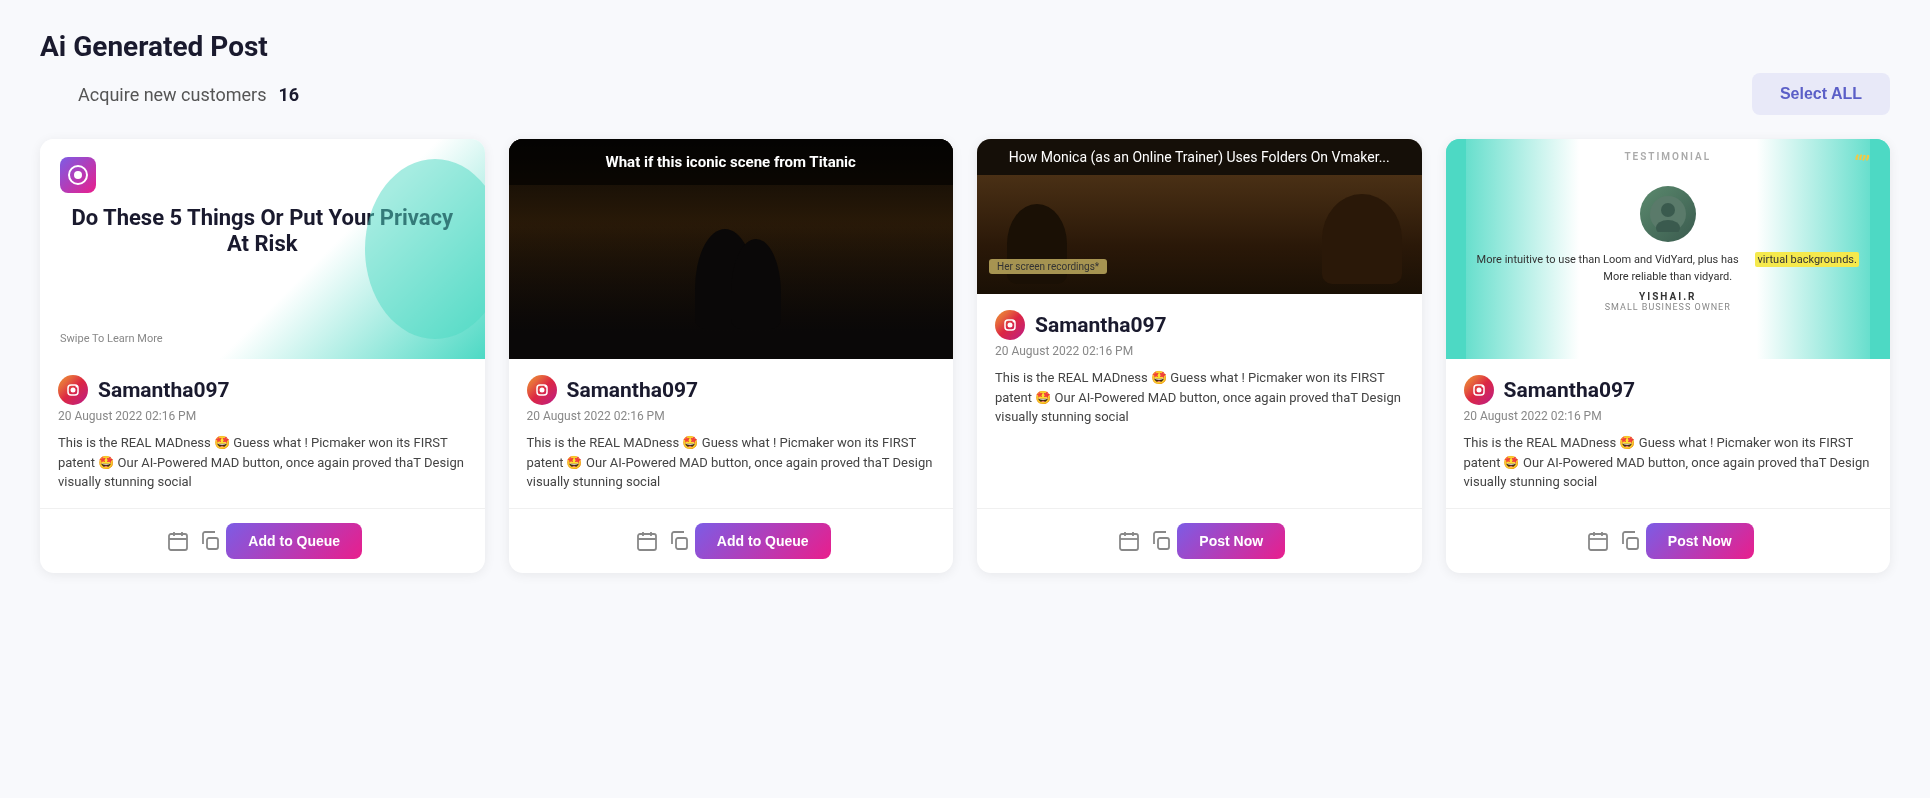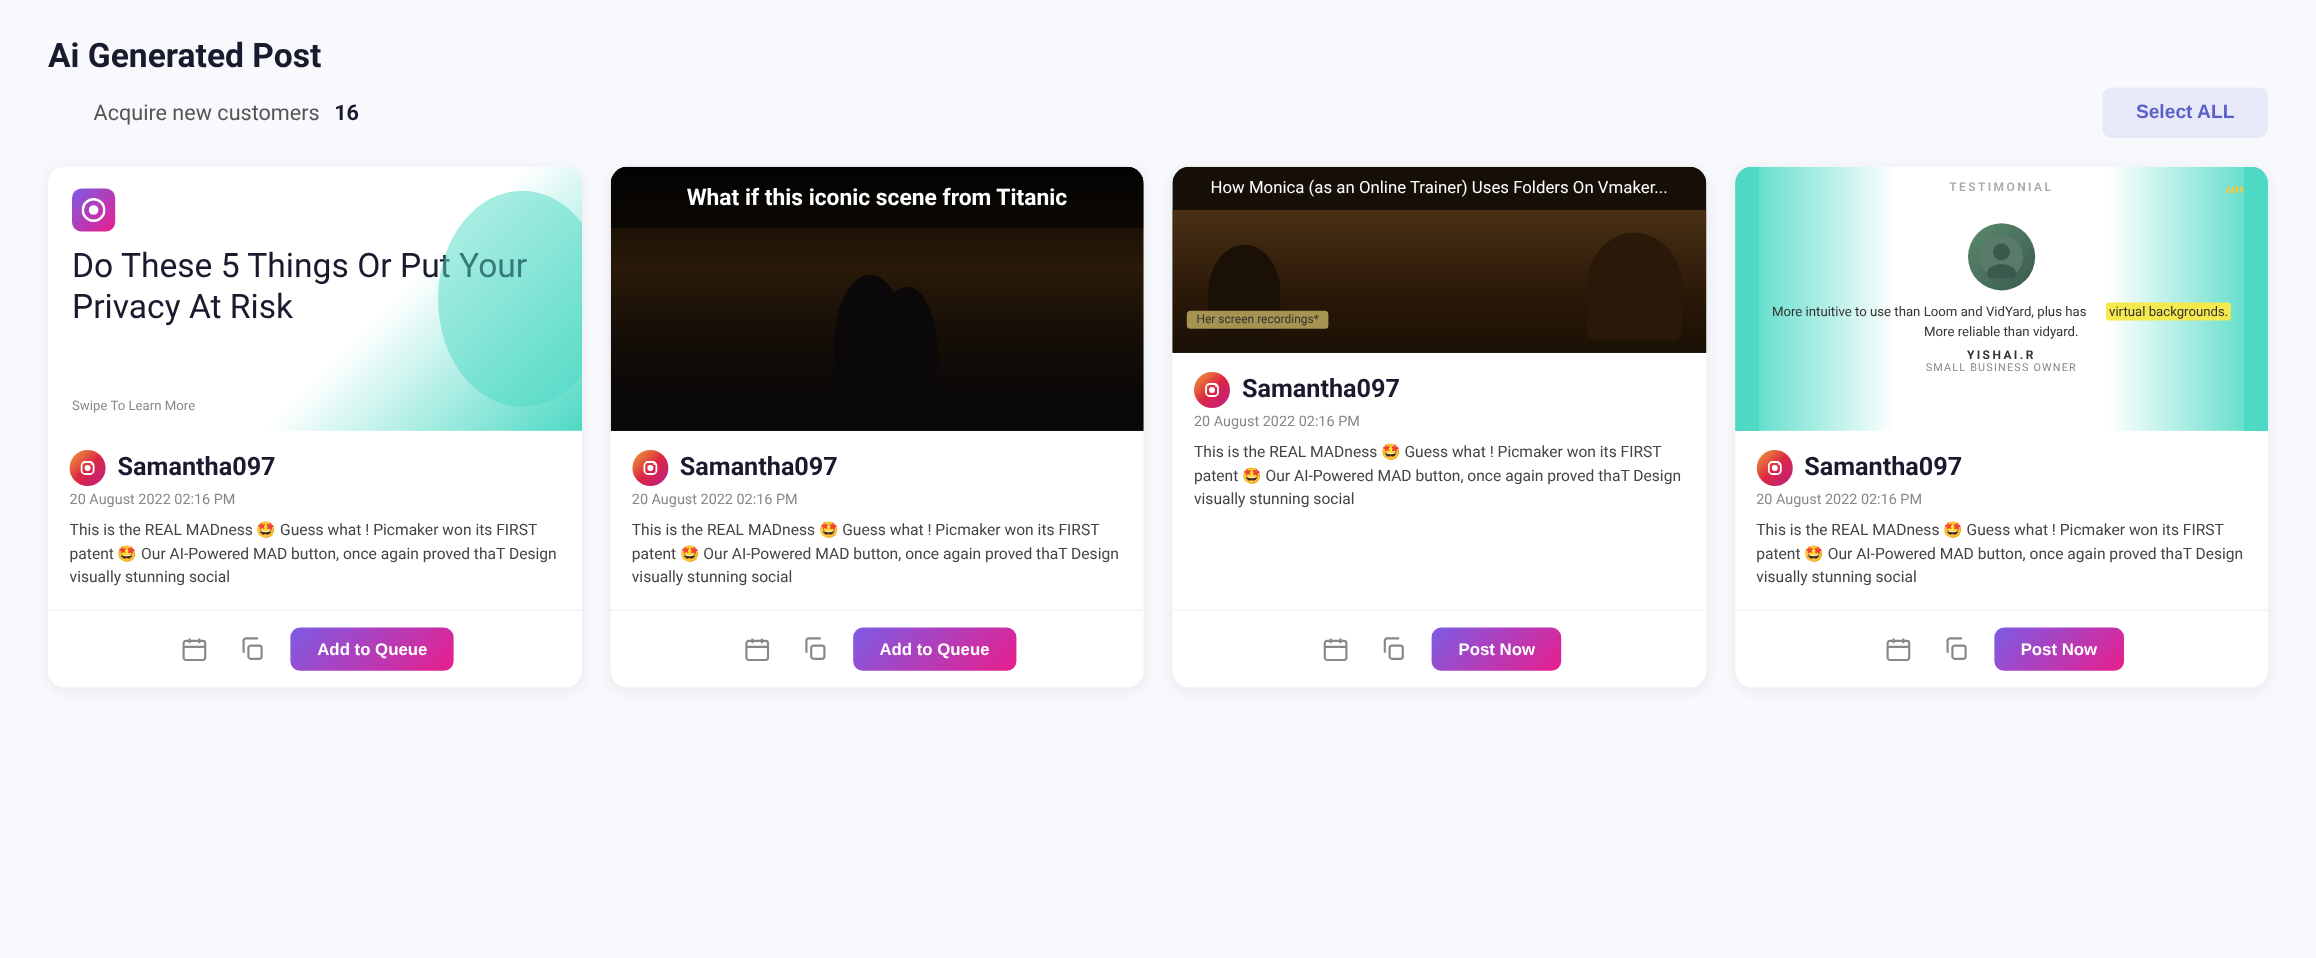--- a/index.html
+++ b/index.html
@@ -103,25 +103,26 @@
       background: linear-gradient(135deg, #7c5ce5, #e91e8c);
       border-radius: 8px;
       display: flex;
       align-items: center;
       justify-content: center;
       font-size: 18px;
       margin-bottom: 12px;
     }
 
     .card-img-1 .card-headline {
-      font-size: 28px;
-      font-weight: 400;
+      font-size: 22px;
+      font-weight: 700;
       color: #1a1a2e;
       line-height: 1.2;
       margin-bottom: 8px;
+      text-align: center;
     }
 
     .card-img-1 .swipe-text {
       font-size: 11px;
       color: #888;
       position: absolute;
       bottom: 14px;
       left: 20px;
     }
 
@@ -150,21 +151,21 @@
     .card-img-2 .titanic-bg {
       position: absolute;
       inset: 0;
       background: linear-gradient(180deg, rgba(10,8,5,0.7) 0%, rgba(40,30,10,0.4) 50%, rgba(80,60,20,0.6) 100%);
     }
 
     .card-img-2 .title-text {
       position: relative;
       z-index: 2;
       color: #fff;
-      font-size: 19px;
+      font-size: 15px;
       font-weight: 700;
       text-align: center;
       padding: 14px 16px;
       background: rgba(0,0,0,0.6);
       width: 100%;
     }
 
     
     .card-img-3 {
       height: 155px;
@@ -318,21 +319,20 @@
       font-size: 13px;
       color: #444;
       line-height: 1.5;
       flex: 1;
     }
 
     .card-footer {
       display: flex;
       align-items: center;
       justify-content: center;
-      gap: 16px;
       padding: 14px 18px;
       border-top: 1px solid #f0f0f0;
     }
 
     .footer-icon {
       width: 32px;
       height: 32px;
       display: flex;
       align-items: center;
       justify-content: center;

